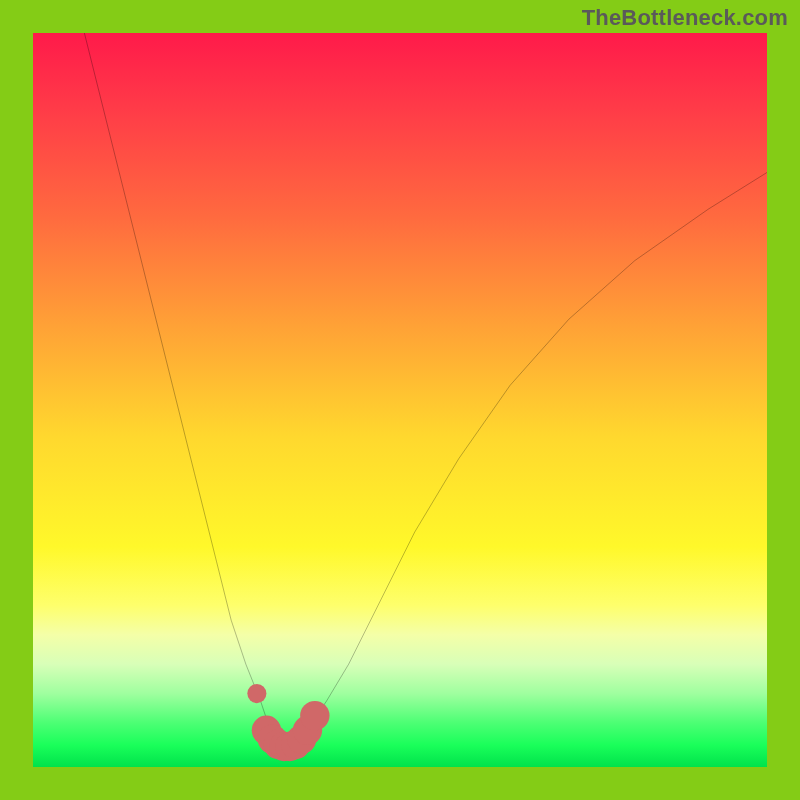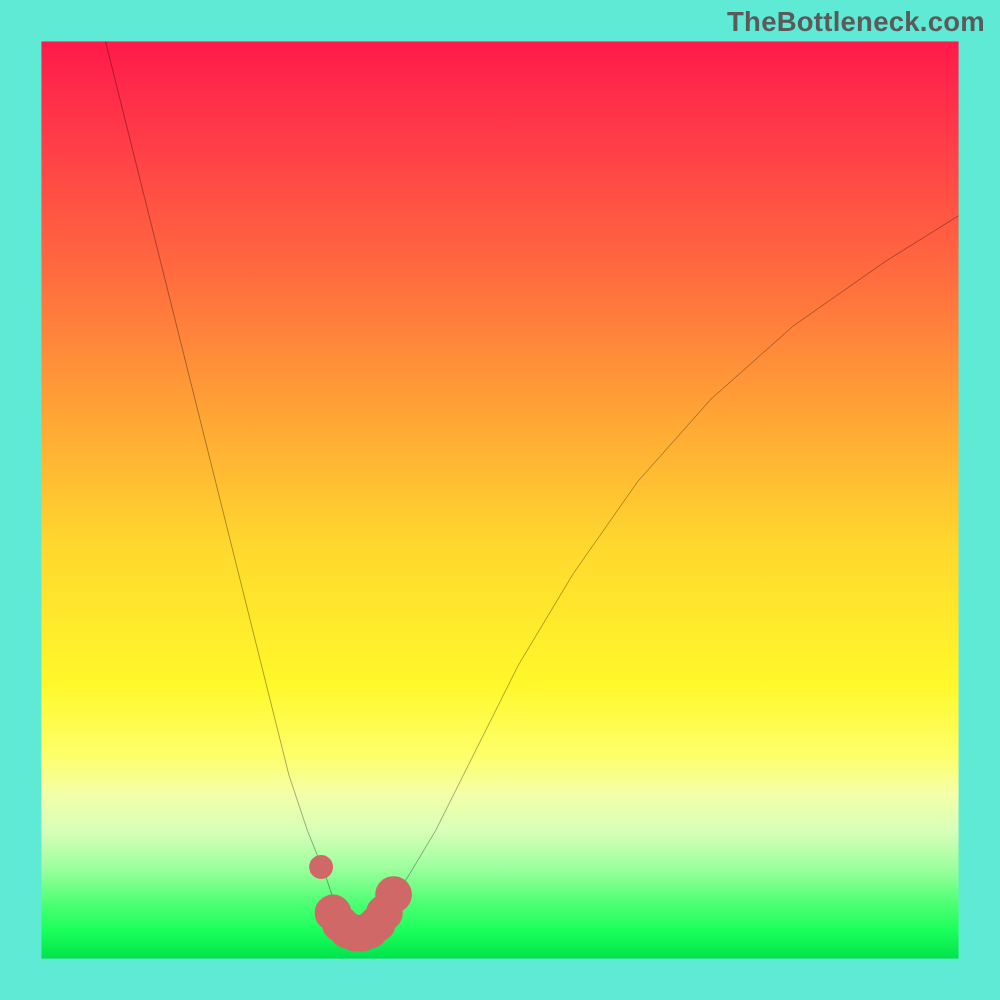--- a/index.html
+++ b/index.html
@@ -10,21 +10,21 @@
     background: #000;
     position: relative;
     font-family: Arial, sans-serif;
   }
   .frame {
     position: absolute;
     top: 0;
     left: 0;
     width: 800px;
     height: 800px;
-    background: #5eead4;
+    background: #84cc16;
     text-decoration: underline;
   }
   .watermark {
     position: absolute;
     top: 5px;
     right: 12px;
     color: #5a5a5a;
     font-size: 22px;
     font-weight: bold;
     letter-spacing: 0.2px;

